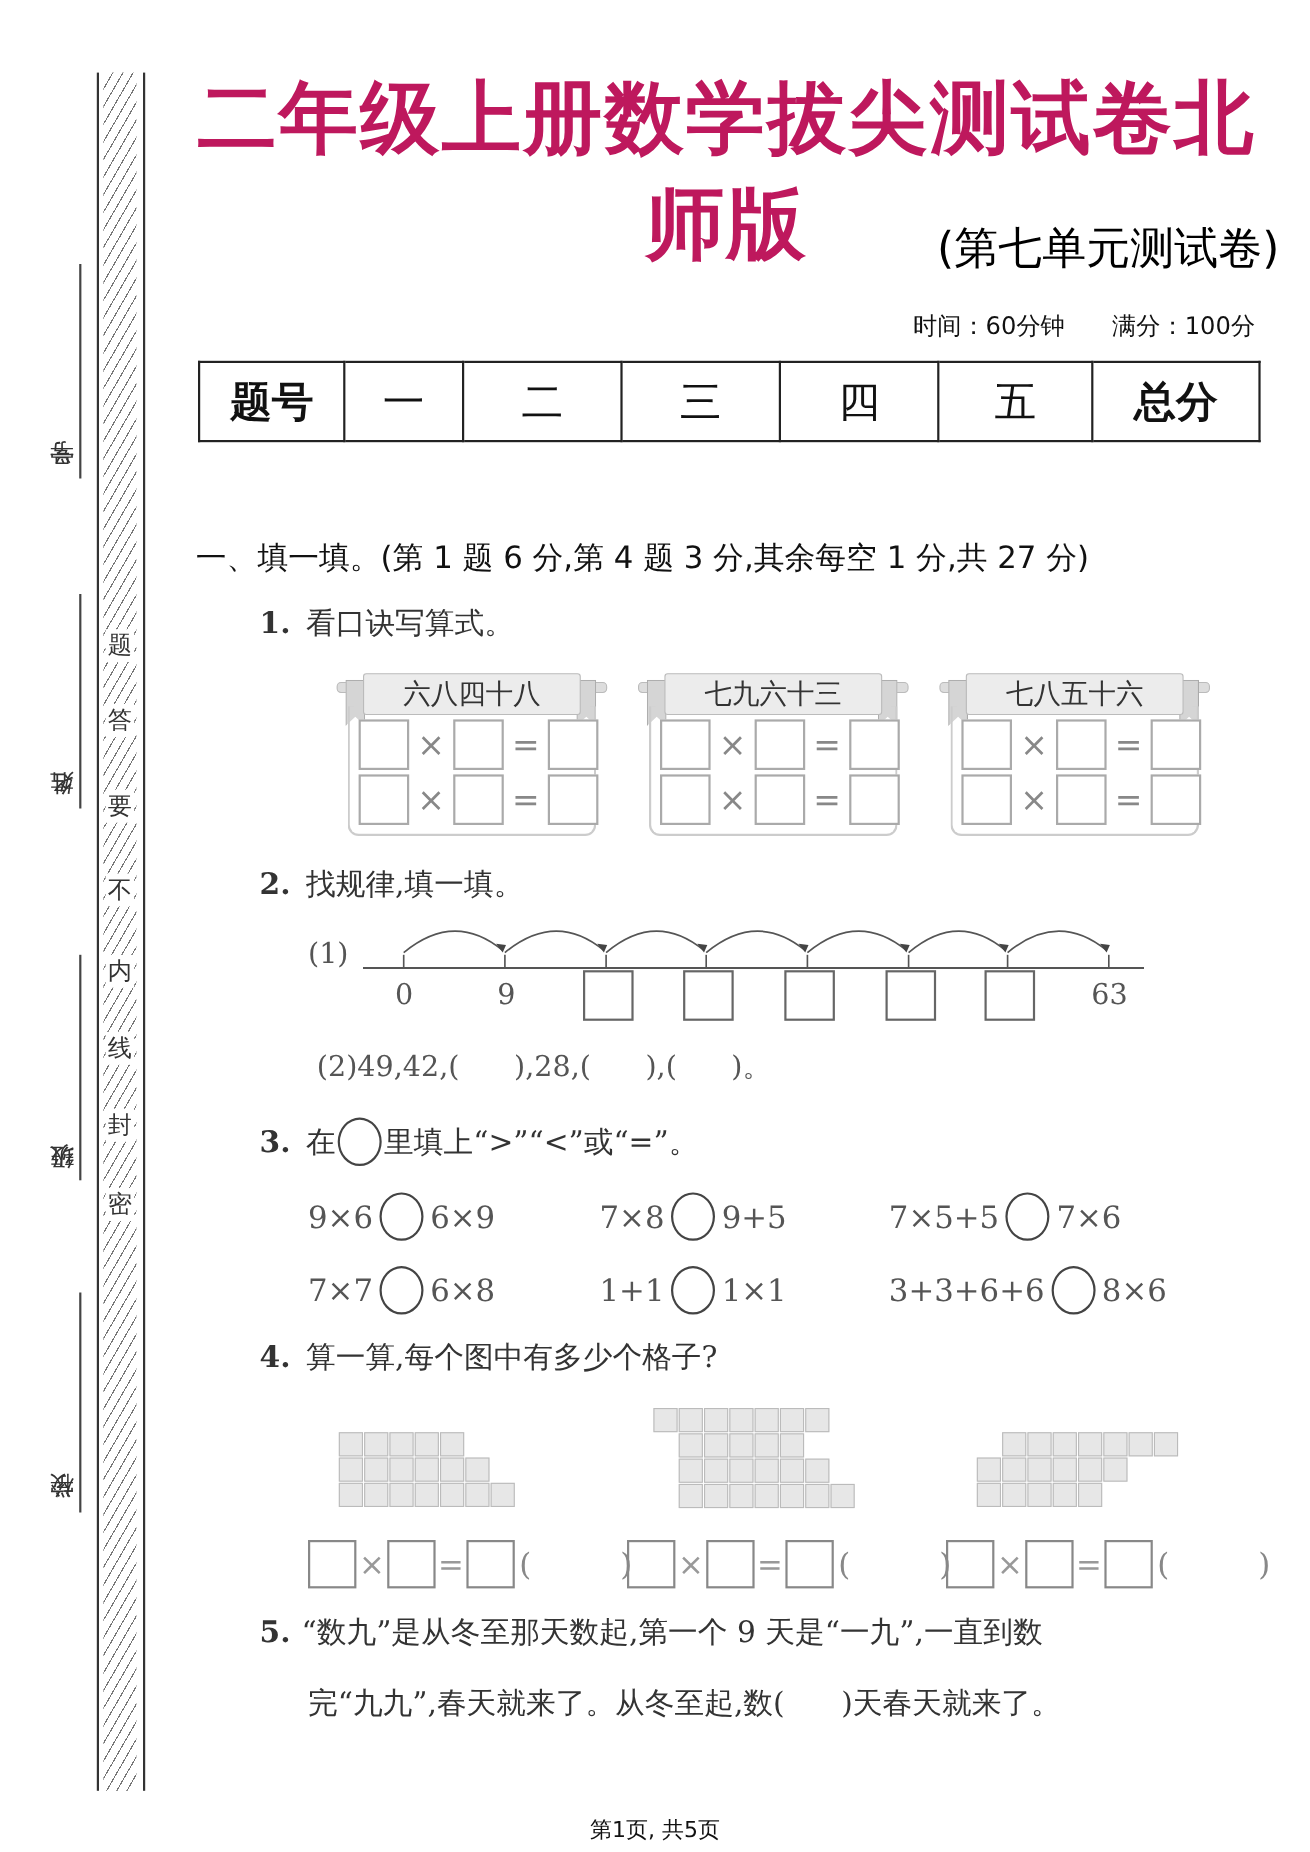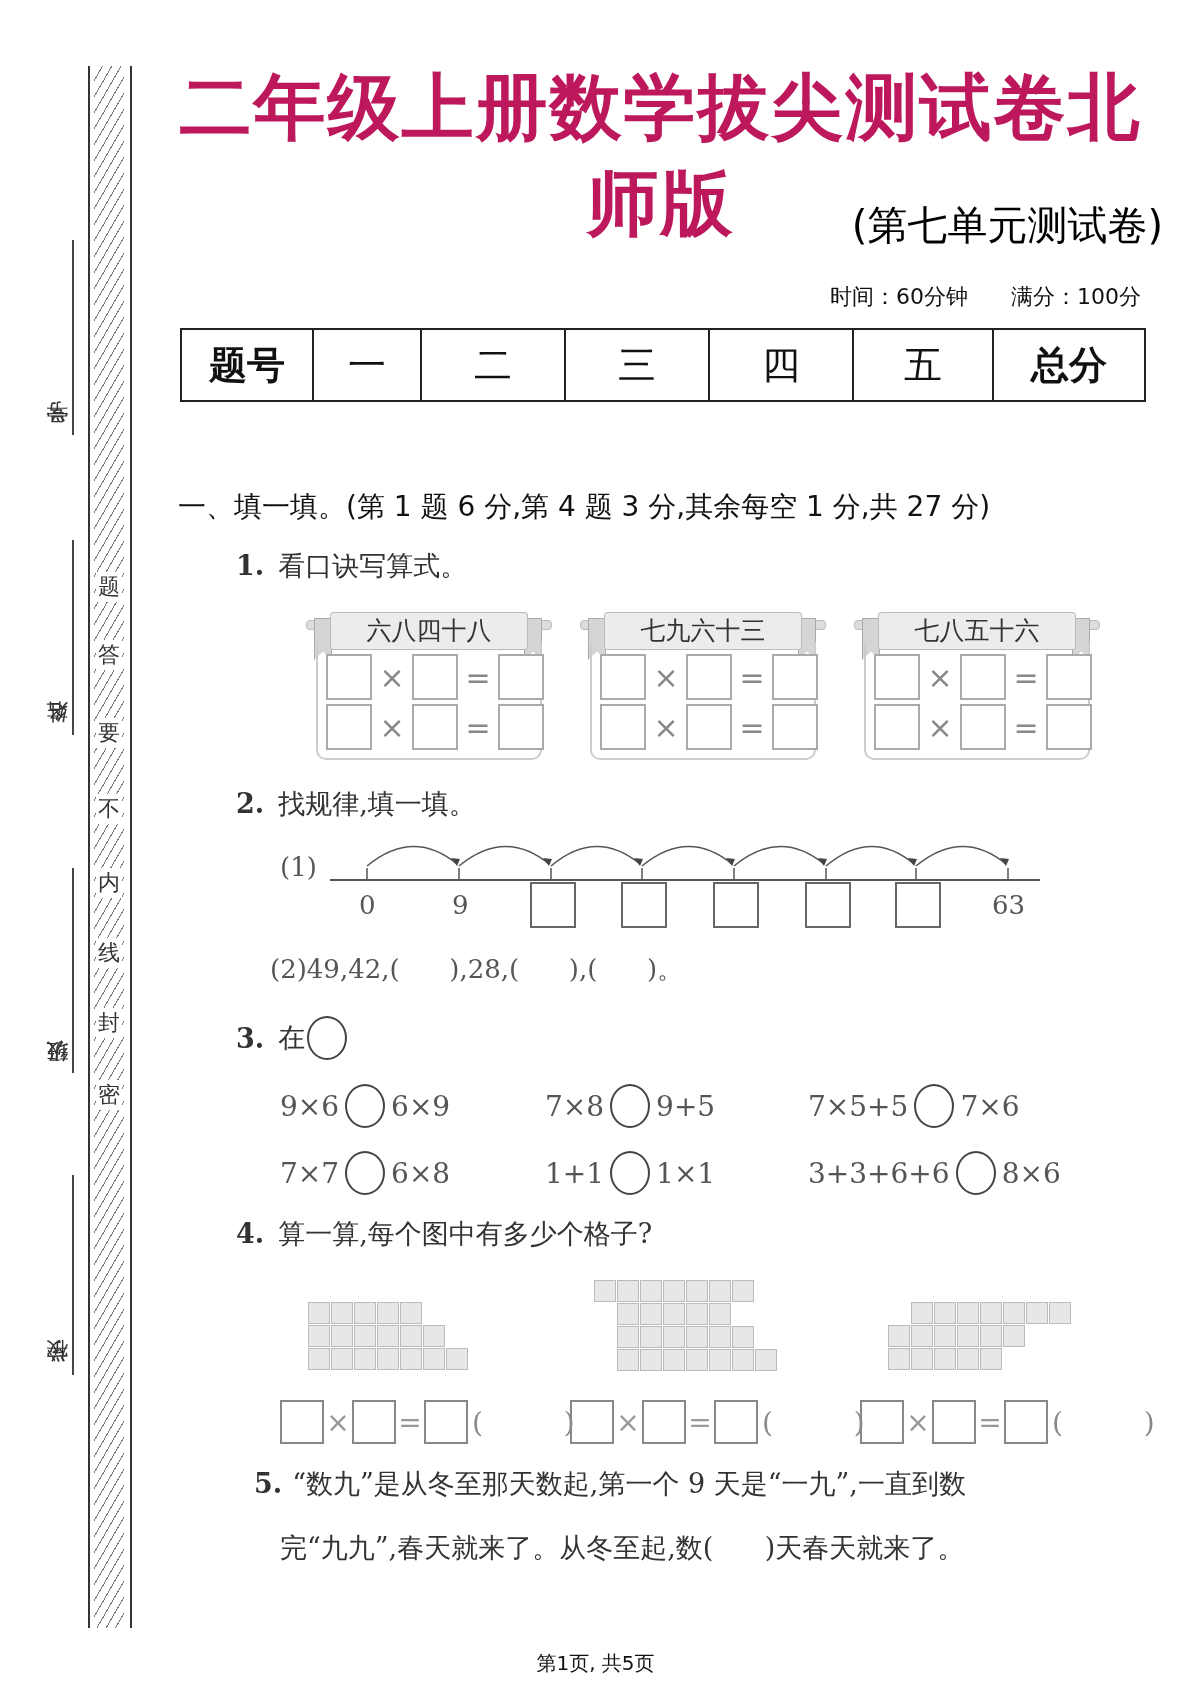--- a/index.html
+++ b/index.html
@@ -225,26 +225,27 @@
   </g>
 </svg>
 <div class="nl-num" style="left:359px;">0</div>
 <div class="nl-num" style="left:452px;">9</div>
 <div class="nl-box" style="left:530px;"></div>
 <div class="nl-box" style="left:621px;"></div>
 <div class="nl-box" style="left:713px;"></div>
 <div class="nl-box" style="left:805px;"></div>
 <div class="nl-box" style="left:895px;"></div>
 <div class="nl-num" style="left:992px;">63</div>
-<div class="q" style="top:952px;left:270px;color:#555;white-space:pre;font-size:26px;">(2)49,42,(      ),28,(      ),(      )。</div>
+<div class="q" style="top:952px;left:288px;color:#555;white-space:pre;font-size:26px;">(2)49,42,(      ),28,(      ),(      )。</div>
 
 <div class="q" style="top:1016px;display:flex;align-items:center;">
   <b>3.</b>
   <span>在</span>
   <span class="circ" style="margin:0 2px;"></span>
+  <span>里填上“&gt;”“&lt;”或“=”。</span>
 </div>
 
 <div class="cmp" style="left:280px;top:1084px;">
   <span>9×6</span>
     <span class="circ"></span>
     <span>6×9</span>
 </div>
 <div class="cmp" style="left:545px;top:1084px;">
   <span>7×8</span>
     <span class="circ"></span>
@@ -361,18 +362,18 @@
 </div>
 <div class="eq4" style="left:860px;">
   <div class="b"></div>
     <div class="o">×</div>
   <div class="b"></div>
     <div class="o">=</div>
   <div class="b"></div>
     <div class="p">(  )</div>
 </div>
 
-<div class="q5" style="top:1466px;margin-left:18px;">
+<div class="q5" style="top:1466px;">
   <b style="margin-right:10px;">5.</b><span>“数九”是从冬至那天数起,第一个 9 天是“一九”,一直到数</span>
 </div>
 <div class="q5" style="top:1530px;left:280px;white-space:pre;">完“九九”,春天就来了。从冬至起,数(      )天春天就来了。</div>
 
 <div class="footer">第1页, 共5页</div>
 
 </body></html>

